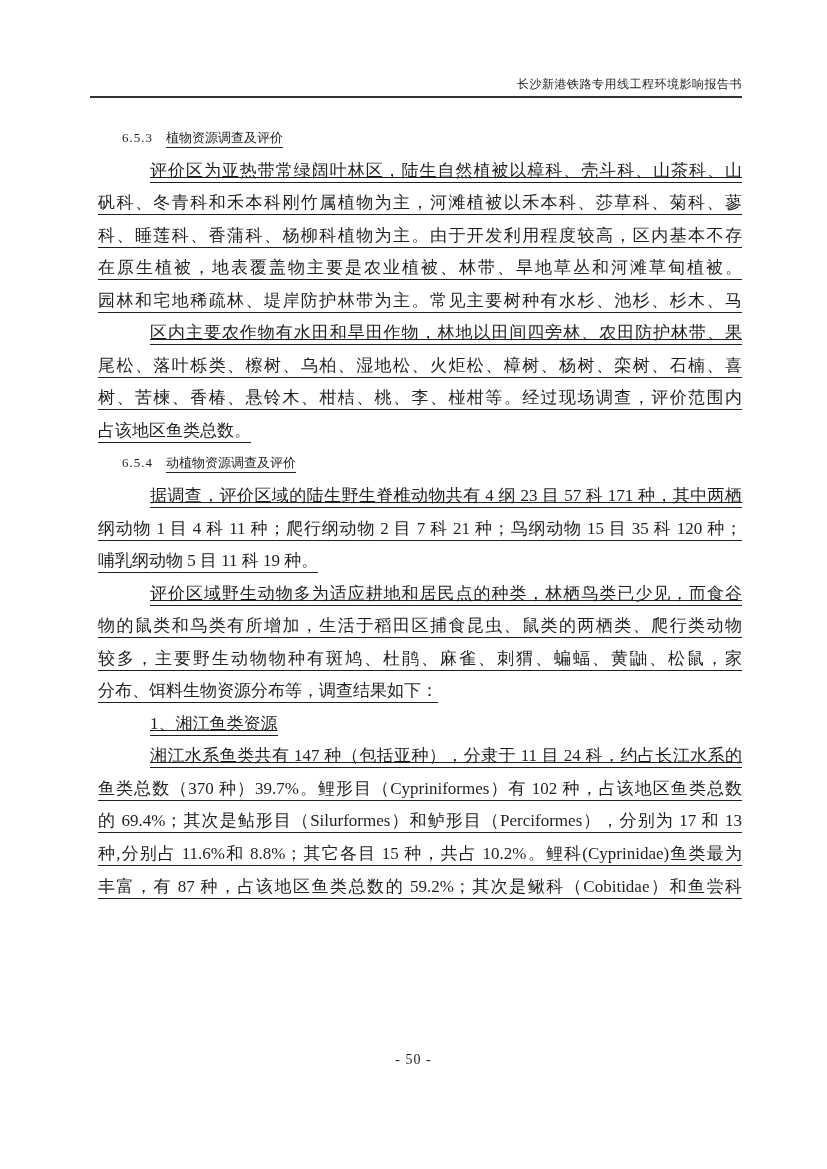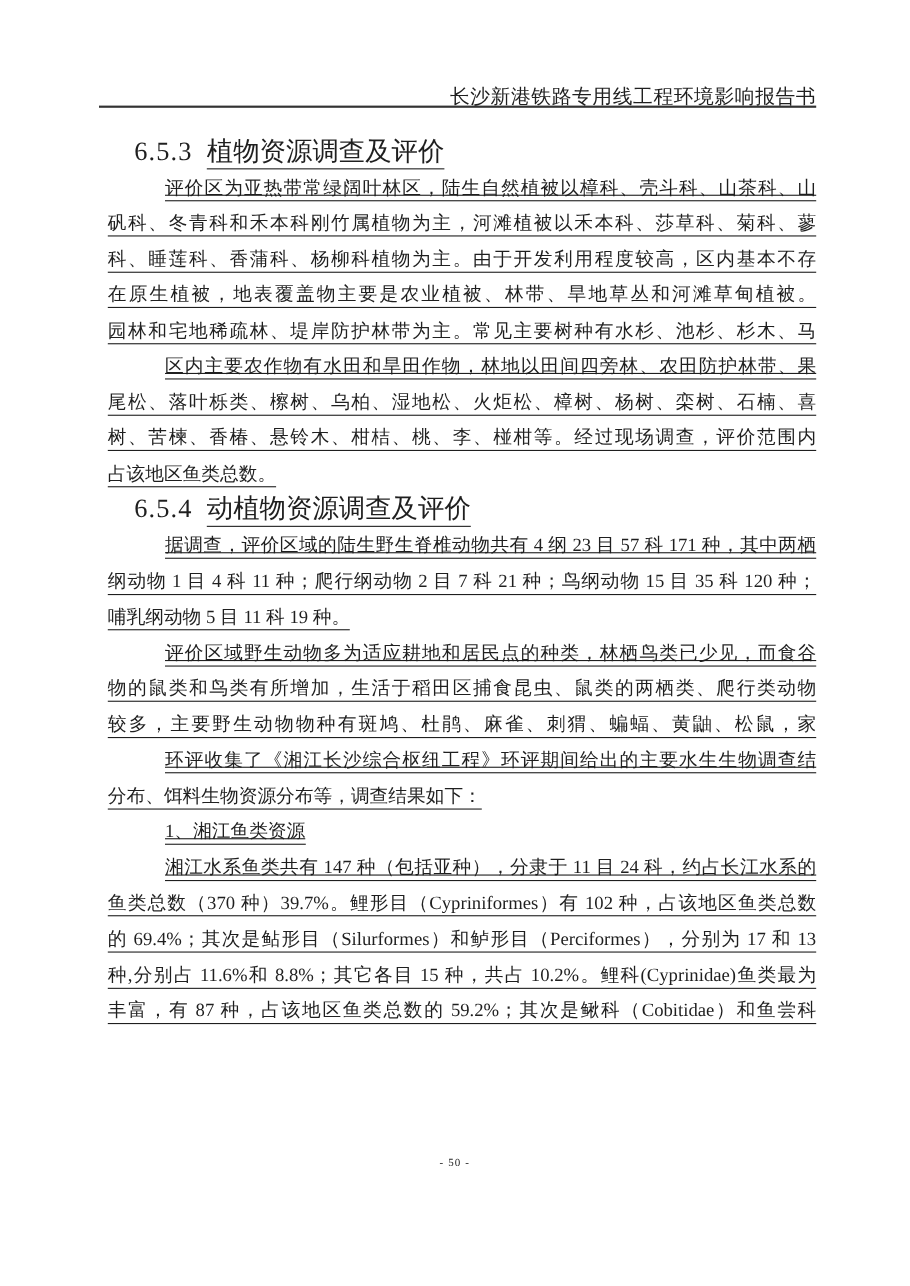--- a/index.html
+++ b/index.html
@@ -12,44 +12,44 @@
     width:827px;height:1169px;
     background:var(--page-background);
     font-family:"Liberation Serif","DejaVu Serif",serif;
     color:var(--text);
     position:relative;
     overflow:hidden;
   }
   .page{position:absolute;inset:0;background:var(--page-background);}
   .header-title{
     position:absolute;top:76px;right:85px;
-    font-size:18px;letter-spacing:0.5px;white-space:nowrap;
+    font-size:12px;letter-spacing:0.5px;white-space:nowrap;
   }
   .header-rule{
     position:absolute;top:96px;left:90px;right:85px;height:2px;
     background:var(--header-rule);
   }
   .doc-body{
     position:absolute;left:98px;top:122px;width:644px;
     font-size:17px;
   }
   .line{
     line-height:32.55px;
     text-align:justify;
     text-align-last:justify;
     white-space:normal;
   }
   .endline,.heading,.subheading{text-align-last:left;}
   .indent{text-indent:52px;text-decoration:underline;}
-  .heading{padding-left:24px;font-size:24px;}
+  .heading{padding-left:24px;font-size:13px;}
   .h-num{margin-right:13px;letter-spacing:1px;}
   .u{border-bottom:1px solid currentColor;padding-bottom:2px;}
   .footer{
     position:absolute;left:0;right:0;top:1052px;
-    text-align:center;font-size:10px;letter-spacing:1px;
+    text-align:center;font-size:14px;letter-spacing:1px;
   }
 </style>
 </head>
 <body>
 
 <div class="page">
   <div>
     <span class="header-title">长沙新港铁路专用线工程环境影响报告书</span>
     <div class="header-rule"></div>
   </div>
@@ -65,21 +65,20 @@
       <div class="line"><span class="u">尾松、落叶栎类、檫树、乌柏、湿地松、火炬松、樟树、杨树、栾树、石楠、喜</span></div>
       <div class="line"><span class="u">树、苦楝、香椿、悬铃木、柑桔、桃、李、椪柑等。经过现场调查，评价范围内</span></div>
       <div class="line endline"><span class="u">占该地区鱼类总数。</span></div>
       <div class="line heading"><span class="h-num">6.5.4</span><span class="u h-title">动植物资源调查及评价</span></div>
       <div class="line indent"><span class="u">据调查，评价区域的陆生野生脊椎动物共有 4 纲 23 目 57 科 171 种，其中两栖</span></div>
       <div class="line"><span class="u">纲动物 1 目 4 科 11 种；爬行纲动物 2 目 7 科 21 种；鸟纲动物 15 目 35 科 120 种；</span></div>
       <div class="line endline"><span class="u">哺乳纲动物 5 目 11 科 19 种。</span></div>
       <div class="line indent"><span class="u">评价区域野生动物多为适应耕地和居民点的种类，林栖鸟类已少见，而食谷</span></div>
       <div class="line"><span class="u">物的鼠类和鸟类有所增加，生活于稻田区捕食昆虫、鼠类的两栖类、爬行类动物</span></div>
       <div class="line"><span class="u">较多，主要野生动物物种有斑鸠、杜鹃、麻雀、刺猬、蝙蝠、黄鼬、松鼠，家</span></div>
-      <div class="line indent"><span class="u">环评收集了《湘江长沙综合枢纽工程》环评期间给出的主要水生生物调查结</span></div>
       <div class="line endline"><span class="u">分布、饵料生物资源分布等，调查结果如下：</span></div>
       <div class="line indent subheading"><span class="u">1、湘江鱼类资源</span></div>
       <div class="line indent"><span class="u">湘江水系鱼类共有 147 种（包括亚种），分隶于 11 目 24 科，约占长江水系的</span></div>
       <div class="line"><span class="u">鱼类总数（370 种）39.7%。鲤形目（Cypriniformes）有 102 种，占该地区鱼类总数</span></div>
       <div class="line"><span class="u">的 69.4%；其次是鲇形目（Silurformes）和鲈形目（Perciformes），分别为 17 和 13</span></div>
       <div class="line"><span class="u">种,分别占 11.6%和 8.8%；其它各目 15 种，共占 10.2%。鲤科(Cyprinidae)鱼类最为</span></div>
       <div class="line"><span class="u">丰富，有 87 种，占该地区鱼类总数的 59.2%；其次是鳅科（Cobitidae）和鱼尝科</span></div>
     </div>
 
   <div class="footer">

